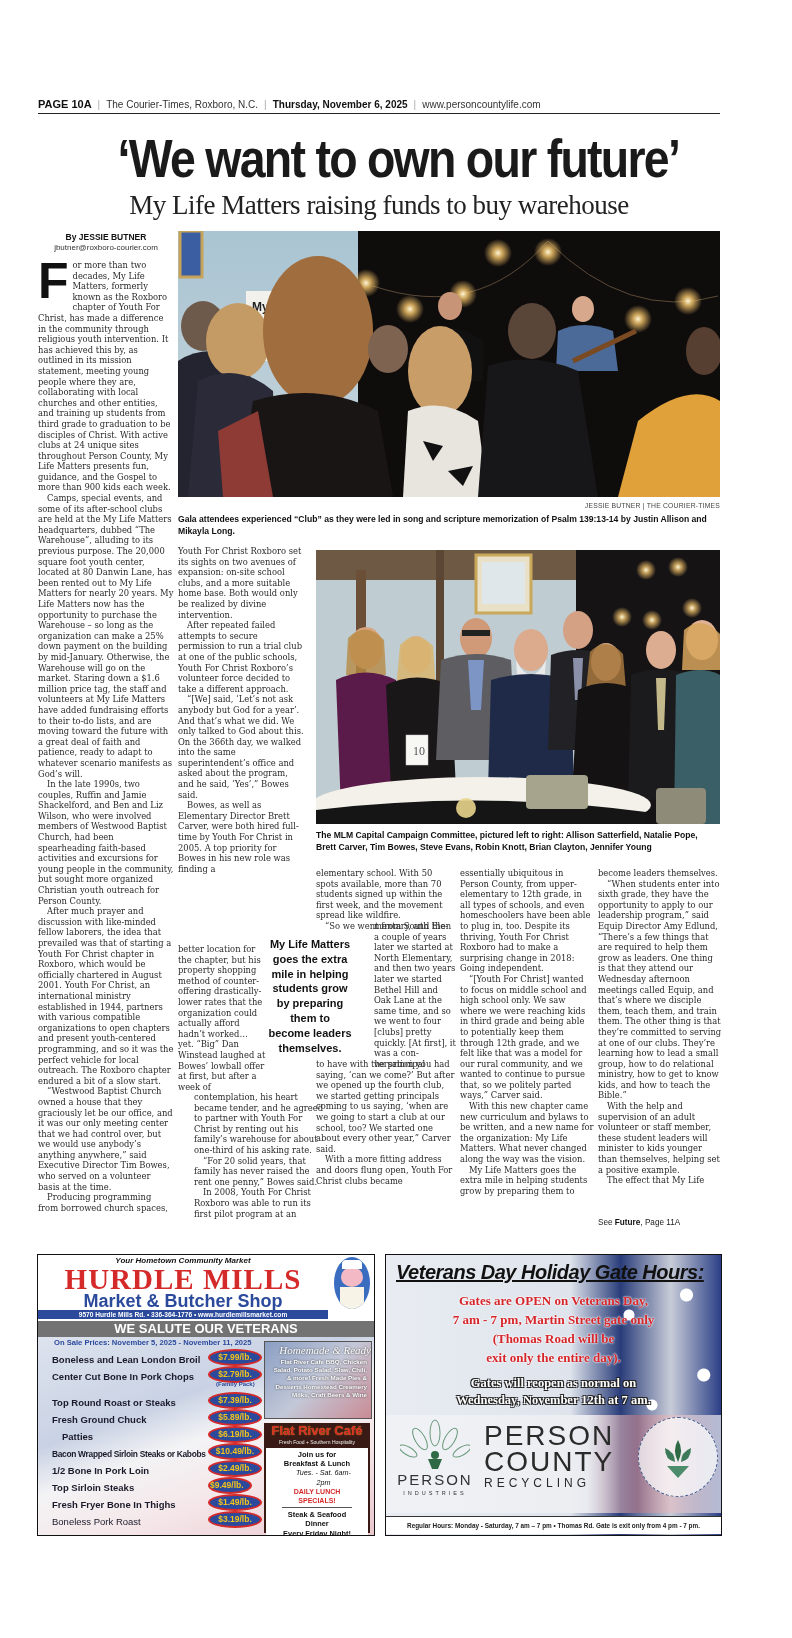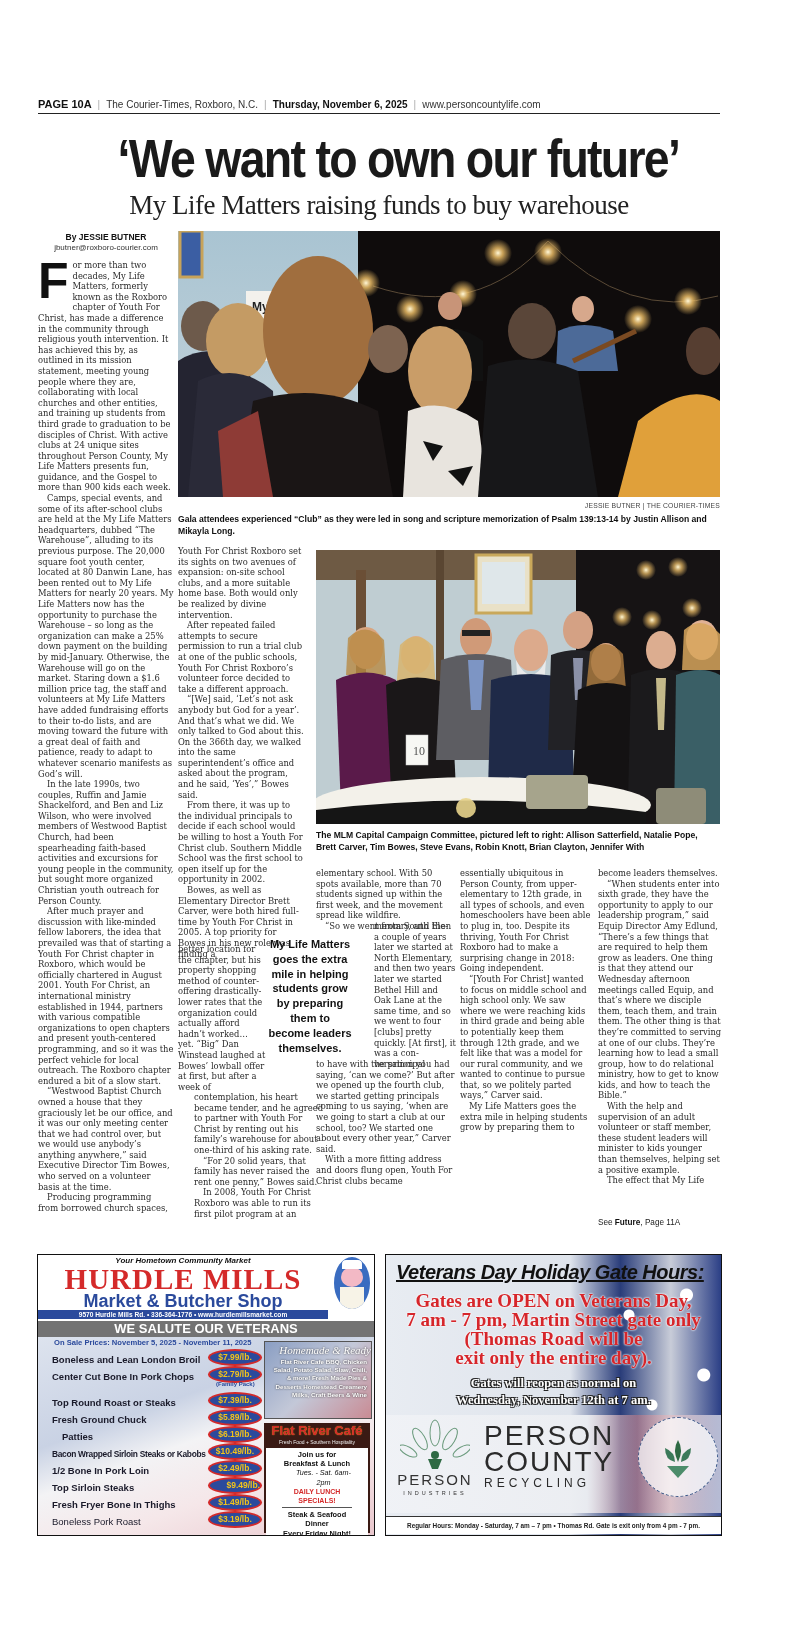--- a/index.html
+++ b/index.html
@@ -114,21 +114,20 @@
     <ellipse cx="526" cy="120" rx="18" ry="24" fill="#563e31"></ellipse>
   </svg>
 </div>
 <div class="abs credit" style="left:178px;top:502px;width:542px;">JESSIE BUTNER | THE COURIER-TIMES</div>
 <div class="abs caption" style="left:178px;top:514px;width:542px;">Gala attendees experienced “Club” as they were led in song and scripture memorization of Psalm 139:13-14 by Justin Allison and Mikayla Long.</div>
 
 <div class="abs col" style="left:178px;top:546px;width:128px;">
   <p class="noind">Youth For Christ Roxboro set its sights on two avenues of expansion: on-site school clubs, and a more suitable home base. Both would only be realized by divine intervention.</p>
   <p>After repeated failed attempts to secure permission to run a trial club at one of the public schools, Youth For Christ Roxboro’s volunteer force decided to take a different approach.</p>
   <p>“[We] said, ‘Let’s not ask anybody but God for a year’. And that’s what we did. We only talked to God about this. On the 366th day, we walked into the same superintendent’s office and asked about the program, and he said, ‘Yes’,” Bowes said.</p>
-  <p>From there, it was up to the individual principals to decide if each school would be willing to host a Youth For Christ club. Southern Middle School was the first school to open itself up for the opportunity in 2002.</p>
   <p>Bowes, as well as Elementary Director Brett Carver, were both hired full-time by Youth For Christ in 2005. A top priority for Bowes in his new role was finding a</p>
 </div>
 <div class="abs col" style="left:178px;top:944px;width:88px;">
   <p class="noind">better location for the chapter, but his property shopping method of counter-offering drastically-lower rates that the organization could actually afford hadn’t worked… yet. “Big” Dan Winstead laughed at Bowes’ lowball offer at first, but after a week of</p>
 </div>
 <div class="abs col" style="left:178px;top:1092px;width:130px;margin-left:16px;">
   <p class="noind">contemplation, his heart became tender, and he agreed to partner with Youth For Christ by renting out his family’s warehouse for about one-third of his asking rate.</p>
   <p>“For 20 solid years, that family has never raised the rent one penny,” Bowes said.</p>
   <p>In 2008, Youth For Christ Roxboro was able to run its first pilot program at an</p>
 </div>
@@ -186,37 +185,38 @@
     </g>
     <ellipse cx="165" cy="255" rx="170" ry="28" fill="#f3f1ea"></ellipse>
     <path d="M 0 260 Q 165 240 330 262 L 330 274 L 0 274 Z" fill="#151515"></path>
     <rect x="90" y="185" width="22" height="30" fill="#f7f7f4" stroke="#ccc" stroke-width="0.5"></rect>
     <text x="97" y="205" font-family="Liberation Serif, serif" font-size="12" fill="#555">10</text>
     <circle cx="150" cy="258" r="10" fill="#e8d48c" opacity="0.9"></circle>
     <rect x="210" y="225" width="62" height="34" rx="4" fill="#a6a48c"></rect>
     <rect x="340" y="238" width="50" height="36" rx="4" fill="#8e8c78"></rect>
   </svg>
 </div>
-<div class="abs caption" style="left:316px;top:830px;width:404px;">The MLM Capital Campaign Committee, pictured left to right: Allison Satterfield, Natalie Pope, Brett Carver, Tim Bowes, Steve Evans, Robin Knott, Brian Clayton, Jennifer With</div>
+<div class="abs caption" style="left:316px;top:830px;width:404px;">The MLM Capital Campaign Committee, pictured left to right: Allison Satterfield, Natalie Pope, Brett Carver, Tim Bowes, Steve Evans, Robin Knott, Brian Clayton, Jennifer Young</div>
 
 <div class="abs col" style="left:316px;top:868px;width:138px;">
   <p class="noind">elementary school. With 50 spots available, more than 70 students signed up within the first week, and the movement spread like wildfire.</p>
   <p>“So we went from South Ele-</p>
 </div>
 <div class="abs col" style="left:374px;top:921px;width:82px;">
   <p class="noind">mentary, and then a couple of years later we started at North Elementary, and then two years later we started Bethel Hill and Oak Lane at the same time, and so we went to four [clubs] pretty quickly. [At first], it was a con- versation you had</p>
 </div>
 <div class="abs col" style="left:316px;top:1059px;width:140px;">
   <p class="noind">to have with the principal saying, ‘can we come?’ But after we opened up the fourth club, we started getting principals coming to us saying, ‘when are we going to start a club at our school, too? We started one about every other year,” Carver said.</p>
   <p>With a more fitting address and doors flung open, Youth For Christ clubs became</p>
 </div>
 
 <div class="abs col" style="left:460px;top:868px;width:134px;">
   <p class="noind">essentially ubiquitous in Person County, from upper-elementary to 12th grade, in all types of schools, and even homeschoolers have been able to plug in, too. Despite its thriving, Youth For Christ Roxboro had to make a surprising change in 2018: Going independent.</p>
   <p>“[Youth For Christ] wanted to focus on middle school and high school only. We saw where we were reaching kids in third grade and being able to potentially keep them through 12th grade, and we felt like that was a model for our rural community, and we wanted to continue to pursue that, so we politely parted ways,” Carver said.</p>
+  <p>With this new chapter came new curriculum and bylaws to be written, and a new name for the organization: My Life Matters. What never changed along the way was the vision.</p>
   <p>My Life Matters goes the extra mile in helping students grow by preparing them to</p>
 </div>
 
 <div class="abs col" style="left:598px;top:868px;width:124px;">
   <p class="noind">become leaders themselves.</p>
   <p>“When students enter into sixth grade, they have the opportunity to apply to our leadership program,” said Equip Director Amy Edlund, “There’s a few things that are required to help them grow as leaders. One thing is that they attend our Wednesday afternoon meetings called Equip, and that’s where we disciple them, teach them, and train them. The other thing is that they’re committed to serving at one of our clubs. They’re learning how to lead a small group, how to do relational ministry, how to get to know kids, and how to teach the Bible.”</p>
   <p>With the help and supervision of an adult volunteer or staff member, these student leaders will minister to kids younger than themselves, helping set a positive example.</p>
   <p>The effect that My Life</p>
 </div>
 <div class="abs jump" style="left:598px;top:1218px;width:124px;">
@@ -240,21 +240,21 @@
   <div style="position:absolute;left:0;top:82px;width:336px;height:198px;background:linear-gradient(160deg,#dde3ee 0%,#c9d2e4 35%,#f3f3f5 50%,#f5e7e9 70%,#e9c7cd 100%);">
     <div style="position:absolute;left:16px;top:1px;font-family:'Liberation Sans',sans-serif;font-weight:bold;font-size:7.6px;color:#2b4a9c;">On Sale Prices: November 5, 2025 - November 11, 2025</div>
     <div style="position:absolute;left:14px;top:12px;width:210px;font-family:'Liberation Sans',sans-serif;">
       <div style="position:relative;height:17px;"><span style="font-weight:bold;font-size:9.5px;color:#1a1a2a;line-height:17px;">Boneless and Lean London Broil</span><span class="price" style="position:absolute;left:158px;top:2px;width:50px;height:13px;border-radius:50%;background:#2b4a9c;color:#f2c31b;font-weight:bold;font-size:8.5px;line-height:13px;text-align:center;box-shadow:0 0 0 2px #d42a2a;">$7.99/lb.</span></div>
       <div style="position:relative;height:26px;"><span style="font-weight:bold;font-size:9.5px;color:#1a1a2a;line-height:17px;">Center Cut Bone In Pork Chops</span><span style="position:absolute;left:158px;top:2px;width:50px;height:13px;border-radius:50%;background:#2b4a9c;color:#f2c31b;font-weight:bold;font-size:8.5px;line-height:13px;text-align:center;box-shadow:0 0 0 2px #d42a2a;">$2.79/lb.</span><span style="position:absolute;left:164px;top:15px;font-size:6px;font-weight:bold;color:#2b4a9c;">(Family Pack)</span></div>
       <div style="position:relative;height:17px;"><span style="font-weight:bold;font-size:9.5px;color:#1a1a2a;line-height:17px;">Top Round Roast or Steaks</span><span style="position:absolute;left:158px;top:2px;width:50px;height:13px;border-radius:50%;background:#2b4a9c;color:#f2c31b;font-weight:bold;font-size:8.5px;line-height:13px;text-align:center;box-shadow:0 0 0 2px #d42a2a;">$7.39/lb.</span></div>
       <div style="position:relative;height:17px;"><span style="font-weight:bold;font-size:9.5px;color:#1a1a2a;line-height:17px;">Fresh Ground Chuck</span><span style="position:absolute;left:158px;top:2px;width:50px;height:13px;border-radius:50%;background:#2b4a9c;color:#f2c31b;font-weight:bold;font-size:8.5px;line-height:13px;text-align:center;box-shadow:0 0 0 2px #d42a2a;">$5.89/lb.</span></div>
       <div style="position:relative;height:17px;"><span style="font-weight:bold;font-size:9.5px;color:#1a1a2a;line-height:17px;padding-left:10px;">Patties</span><span style="position:absolute;left:158px;top:2px;width:50px;height:13px;border-radius:50%;background:#2b4a9c;color:#f2c31b;font-weight:bold;font-size:8.5px;line-height:13px;text-align:center;box-shadow:0 0 0 2px #d42a2a;">$6.19/lb.</span></div>
       <div style="position:relative;height:17px;"><span style="font-weight:bold;font-size:8.4px;color:#1a1a2a;line-height:17px;letter-spacing:-0.3px;">Bacon Wrapped Sirloin Steaks or Kabobs</span><span style="position:absolute;left:158px;top:2px;width:50px;height:13px;border-radius:50%;background:#2b4a9c;color:#f2c31b;font-weight:bold;font-size:8.5px;line-height:13px;text-align:center;box-shadow:0 0 0 2px #d42a2a;">$10.49/lb.</span></div>
       <div style="position:relative;height:17px;"><span style="font-weight:bold;font-size:9.5px;color:#1a1a2a;line-height:17px;">1/2 Bone In Pork Loin</span><span style="position:absolute;left:158px;top:2px;width:50px;height:13px;border-radius:50%;background:#2b4a9c;color:#f2c31b;font-weight:bold;font-size:8.5px;line-height:13px;text-align:center;box-shadow:0 0 0 2px #d42a2a;">$2.49/lb.</span></div>
-      <div style="position:relative;height:17px;"><span style="font-weight:bold;font-size:9.5px;color:#1a1a2a;line-height:17px;">Top Sirloin Steaks</span><span style="position:absolute;left:158px;top:2px;width:50px;height:13px;border-radius:50%;background:#2b4a9c;color:#f2c31b;font-weight:bold;font-size:8.5px;line-height:13px;text-align:right;box-shadow:0 0 0 2px #d42a2a;">$9.49/lb.</span></div>
+      <div style="position:relative;height:17px;"><span style="font-weight:bold;font-size:9.5px;color:#1a1a2a;line-height:17px;">Top Sirloin Steaks</span><span style="position:absolute;left:158px;top:2px;width:40px;height:13px;border-radius:50%;background:#2b4a9c;color:#f2c31b;font-weight:bold;font-size:8.5px;line-height:13px;text-align:left;box-shadow:0 0 0 2px #d42a2a;">$9.49/lb.</span></div>
       <div style="position:relative;height:17px;"><span style="font-weight:bold;font-size:9.5px;color:#1a1a2a;line-height:17px;">Fresh Fryer Bone In Thighs</span><span style="position:absolute;left:158px;top:2px;width:50px;height:13px;border-radius:50%;background:#2b4a9c;color:#f2c31b;font-weight:bold;font-size:8.5px;line-height:13px;text-align:center;box-shadow:0 0 0 2px #d42a2a;">$1.49/lb.</span></div>
       <div style="position:relative;height:17px;"><span style="font-weight:normal;font-size:9.5px;color:#1a1a2a;line-height:17px;">Boneless Pork Roast</span><span style="position:absolute;left:158px;top:2px;width:50px;height:13px;border-radius:50%;background:#2b4a9c;color:#f2c31b;font-weight:bold;font-size:8.5px;line-height:13px;text-align:center;box-shadow:0 0 0 2px #d42a2a;">$3.19/lb.</span></div>
     </div>
     <div style="position:absolute;left:226px;top:4px;width:106px;height:76px;border:1px solid #555;background:linear-gradient(135deg,#8a9ec3 0%,#c3c8d8 50%,#c98b94 100%);text-align:right;font-family:'Liberation Sans',sans-serif;">
       <div style="font-family:'Liberation Serif',serif;font-style:italic;font-size:11px;color:#fff;margin-top:2px;text-shadow:0 0 2px #333;">Homemade &amp; Ready</div>
       <div style="font-size:6.2px;font-weight:bold;color:#fff;line-height:8.2px;padding:2px 4px;text-shadow:0 0 2px #222;">Flat River Cafe BBQ, Chicken Salad, Potato Salad, Slaw, Chili, &amp; more! Fresh Made Pies &amp; Desserts Homestead Creamery Milks, Craft Beers &amp; Wine</div>
     </div>
     <div style="position:absolute;left:226px;top:86px;width:106px;height:110px;background:#3a1a14;text-align:center;font-family:'Liberation Sans',sans-serif;">
       <div style="font-weight:bold;font-size:13px;color:#d42a2a;line-height:16px;text-shadow:0 0 1px #f2c31b;">Flat River Café</div>
       <div style="font-size:5px;color:#eee;line-height:7px;">Fresh Food + Southern Hospitality</div>
@@ -268,21 +268,21 @@
         <div style="font-size:6.6px;color:#111;">Dine In or Carry Out</div>
         <div style="font-size:6.6px;color:#111;">4:30-8pm</div>
       </div>
     </div>
   </div>
 </div>
 
 <div class="abs ad2">
   <div style="position:absolute;left:220px;top:0;width:115px;height:200px;background:radial-gradient(circle at 20% 30%,#fff 0 5px,transparent 6px),radial-gradient(circle at 70% 20%,#fff 0 6px,transparent 7px),radial-gradient(circle at 85% 60%,#fff 0 6px,transparent 7px),radial-gradient(circle at 40% 75%,#fff 0 5px,transparent 6px);"></div>
   <div style="position:absolute;left:10px;top:6px;width:320px;font-family:'Liberation Sans',sans-serif;font-weight:bold;font-style:italic;font-size:20px;color:#111;text-decoration:underline;letter-spacing:-0.5px;white-space:nowrap;">Veterans Day Holiday Gate Hours:</div>
-  <div style="position:absolute;left:0;top:36px;width:335px;text-align:center;font-family:'Liberation Serif',serif;font-weight:bold;color:#d6262b;font-size:19px;line-height:19px;text-shadow:0 0 2px #fff,0 0 2px #fff;">
+  <div style="position:absolute;left:0;top:36px;width:335px;text-align:center;font-family:'Liberation Serif',serif;font-weight:bold;color:#d6262b;font-size:13px;line-height:19px;text-shadow:0 0 2px #fff,0 0 2px #fff;">
     <div>Gates are OPEN on Veterans Day,</div>
     <div>7 am - 7 pm, Martin Street gate only</div>
     <div>(Thomas Road will be</div>
     <div>exit only the entire day).</div>
   </div>
   <div style="position:absolute;left:0;top:120px;width:335px;text-align:center;font-family:'Liberation Serif',serif;font-weight:bold;color:#fff;font-size:12.5px;line-height:17px;text-shadow:1px 1px 0 #222,-1px -1px 0 #222,1px -1px 0 #222,-1px 1px 0 #222;">
     <div>Gates will reopen as normal on</div>
     <div>Wednesday, November 12th at 7 am.</div>
   </div>
   <div style="position:absolute;left:0;top:160px;width:335px;height:98px;background:linear-gradient(90deg,rgba(240,242,246,0.95) 0%,rgba(236,238,242,0.95) 60%,rgba(230,120,120,0.4) 75%,rgba(240,240,246,0.7) 100%);">

